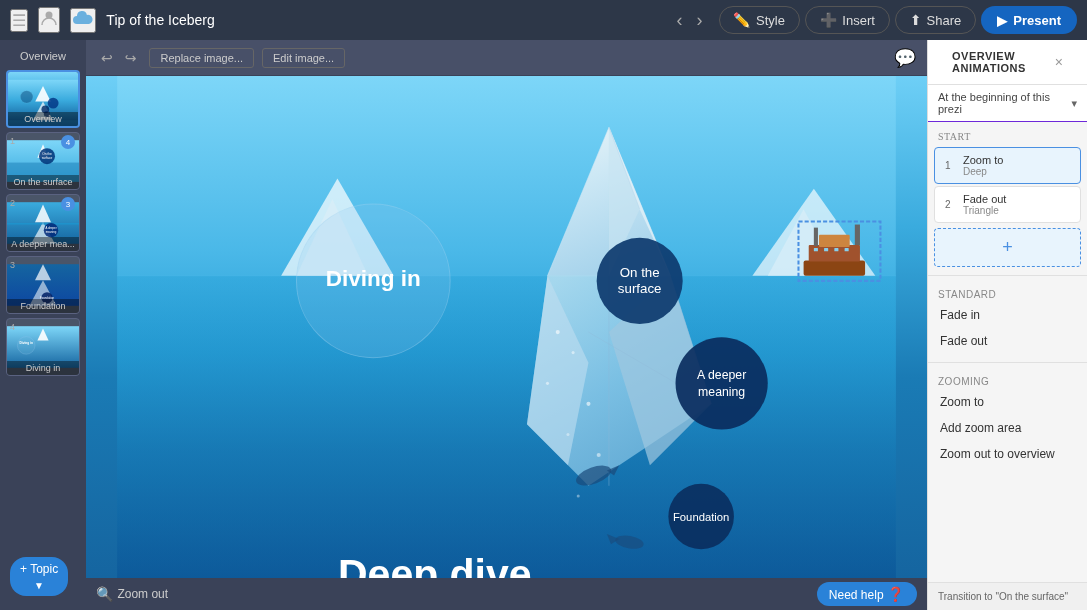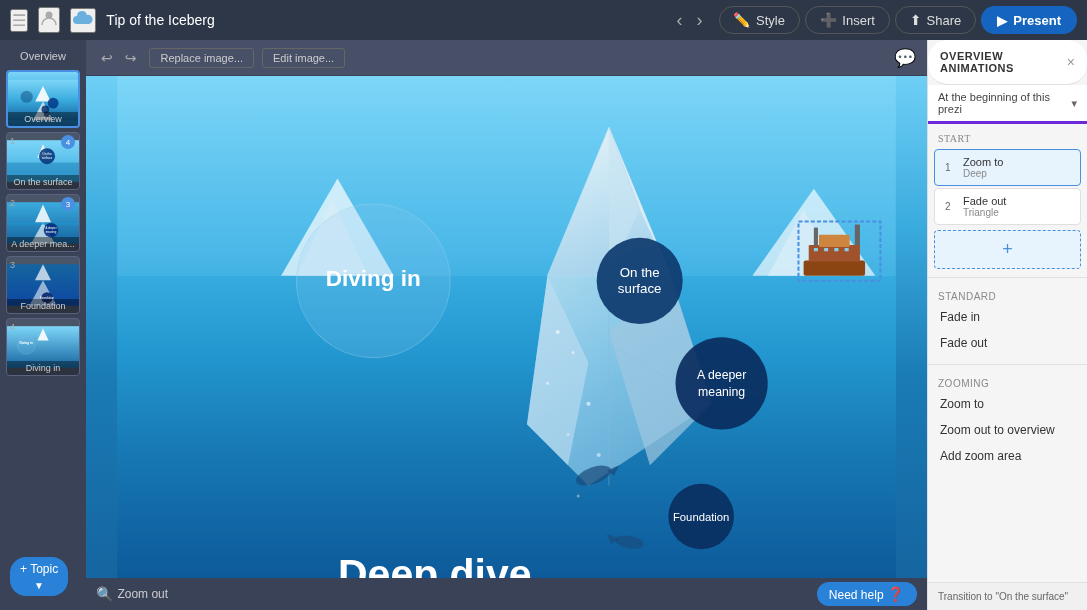--- a/index.html
+++ b/index.html
@@ -102,27 +102,27 @@
       display: flex; align-items: flex-end; gap: 4px;
     }
 
     
     .right-panel {
       width: 160px; background: #f5f5f5; display: flex; flex-direction: column;
       border-left: 1px solid #ddd; flex-shrink: 0;
     }
     .panel-header {
       display: flex; align-items: center; justify-content: space-between;
-      padding: 10px 12px; background: #fff; border-bottom: 1px solid #e0e0e0; border-radius: 20px;
+      padding: 10px 24px; background: #fff; border-bottom: 1px solid #e0e0e0;
     }
     .panel-title { font-size: 11px; font-weight: 700; color: #333; text-transform: uppercase; letter-spacing: 0.5px; }
     .panel-close { background: none; border: none; color: #999; font-size: 14px; cursor: pointer; }
     .panel-dropdown {
       display: flex; align-items: center; justify-content: space-between;
-      padding: 6px 10px; background: #fff; border-bottom: 3px solid #6d28d9;
+      padding: 6px 10px; background: #fff; border-bottom: 1px solid #6d28d9;
       font-size: 11px; color: #333; cursor: pointer;
     }
     .panel-section-label { font-size: 10px; color: #888; padding: 8px 10px 4px; text-transform: uppercase; letter-spacing: 0.5px; }
     .panel-anim-item {
       display: flex; align-items: center; padding: 6px 10px; background: #fff;
       margin: 1px 6px; border-radius: 4px; border: 1px solid #e0e0e0;
     }
     .panel-anim-item.selected { background: #e8f4fd; border-color: #4a90e2; }
     .anim-num { font-size: 10px; color: #666; margin-right: 6px; min-width: 12px; }
     .anim-info { flex: 1; }
@@ -474,22 +474,22 @@
       <span class="panel-section-label">STANDARD</span>
       <div class="panel-item">Fade in</div>
       <div class="panel-item">Fade out</div>
     </div>
 
     <div class="panel-section-divider"></div>
 
     <div class="standard-section">
       <span class="panel-section-label">ZOOMING</span>
       <div class="panel-item">Zoom to</div>
+      <div class="panel-item">Add zoom area</div>
       <div class="panel-item">Zoom out to overview</div>
-      <div class="panel-item">Add zoom area</div>
     </div>
 
     <div class="panel-footer">
       <span>Transition to "On the surface"</span>
     </div>
   </div>
 
 </div>
 
 </body></html>

